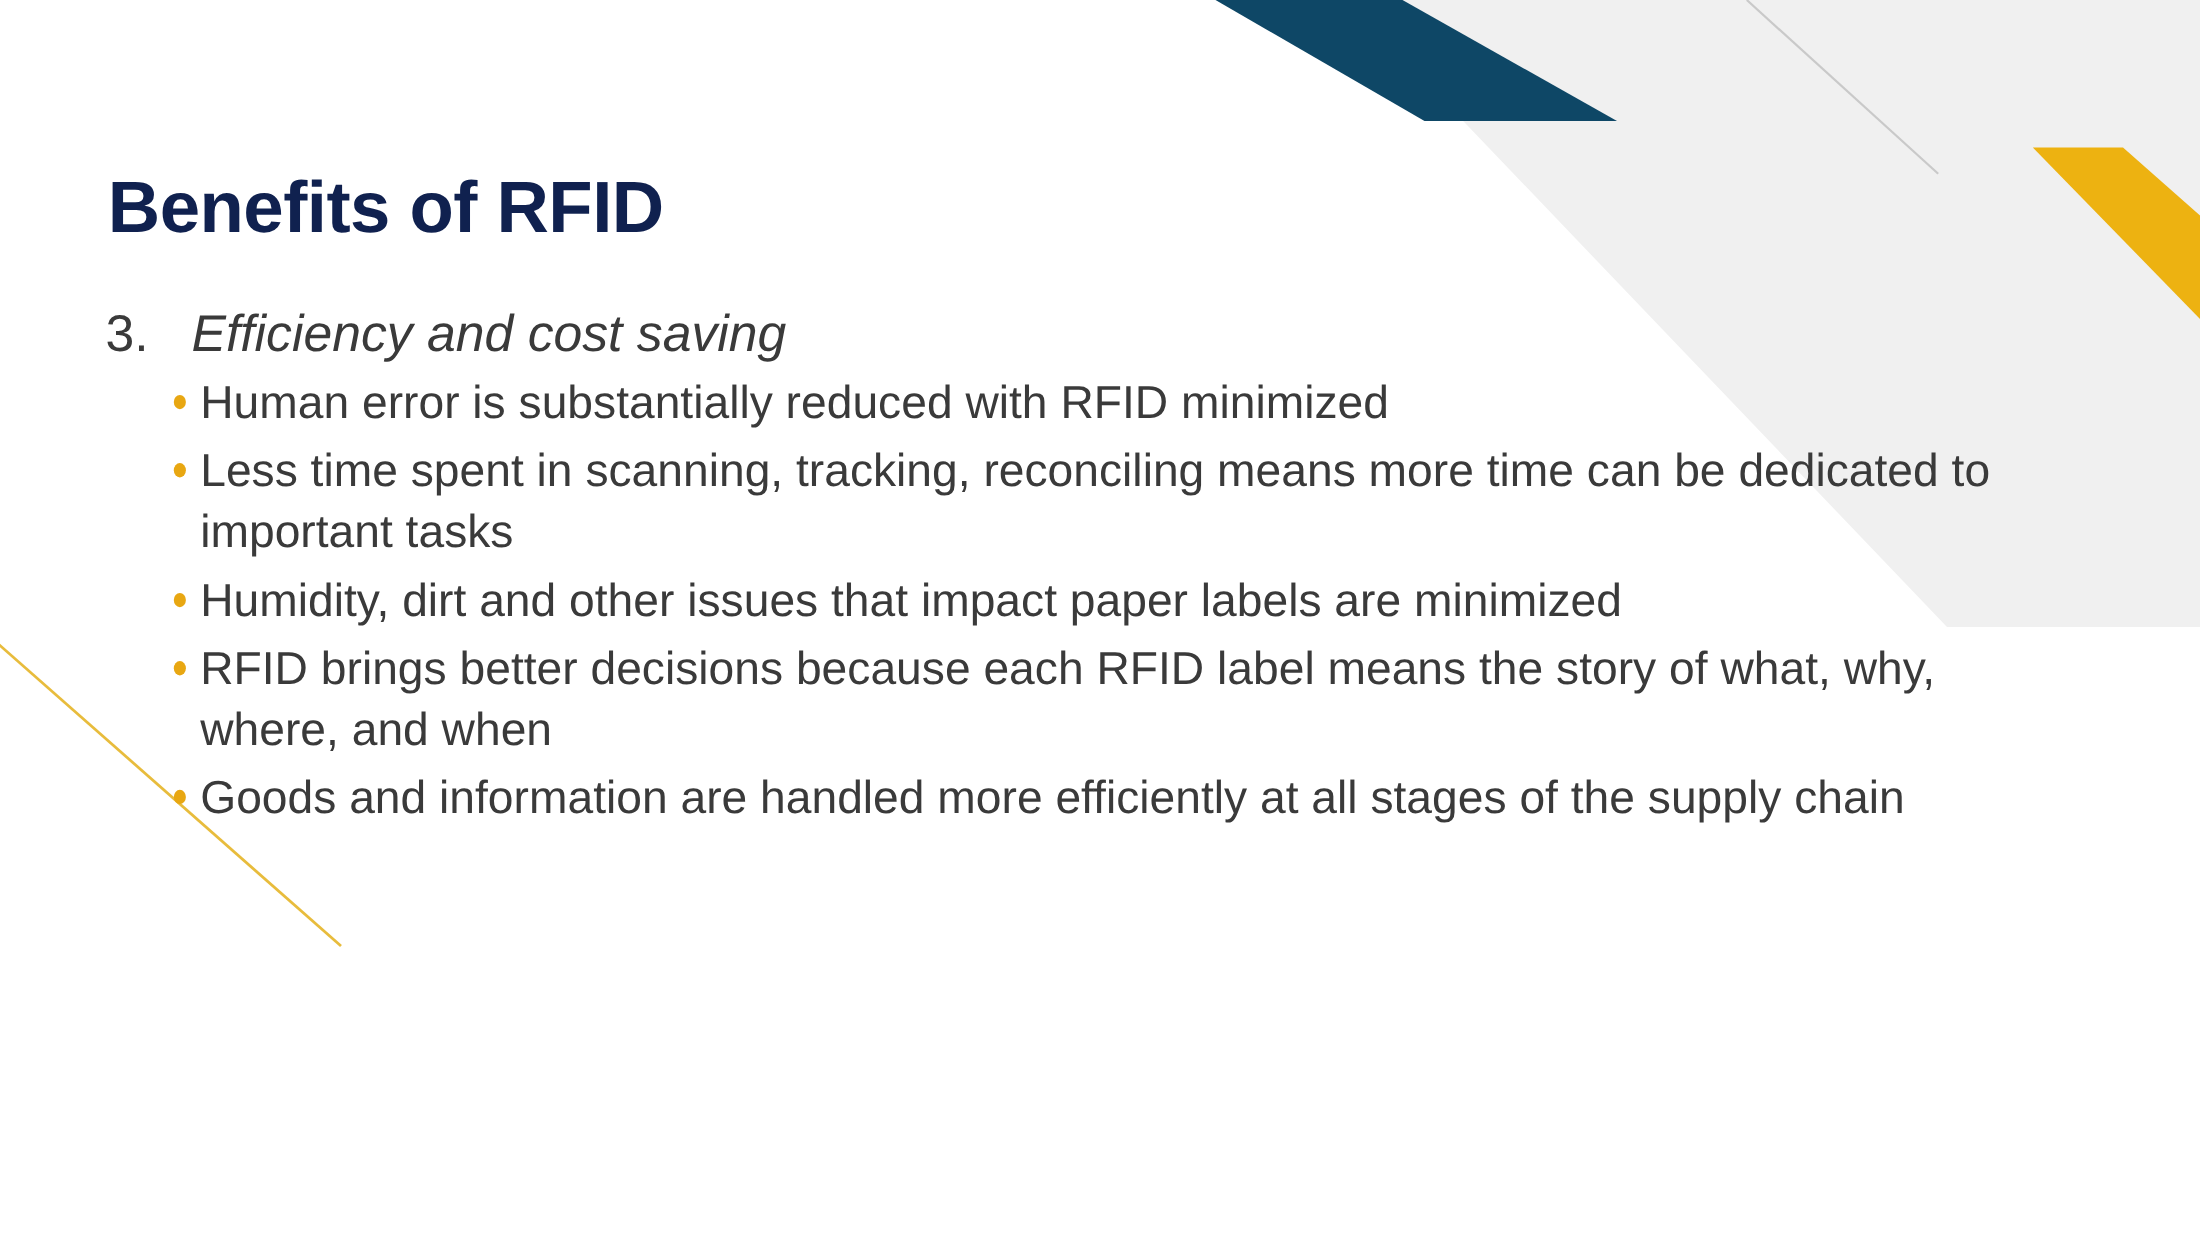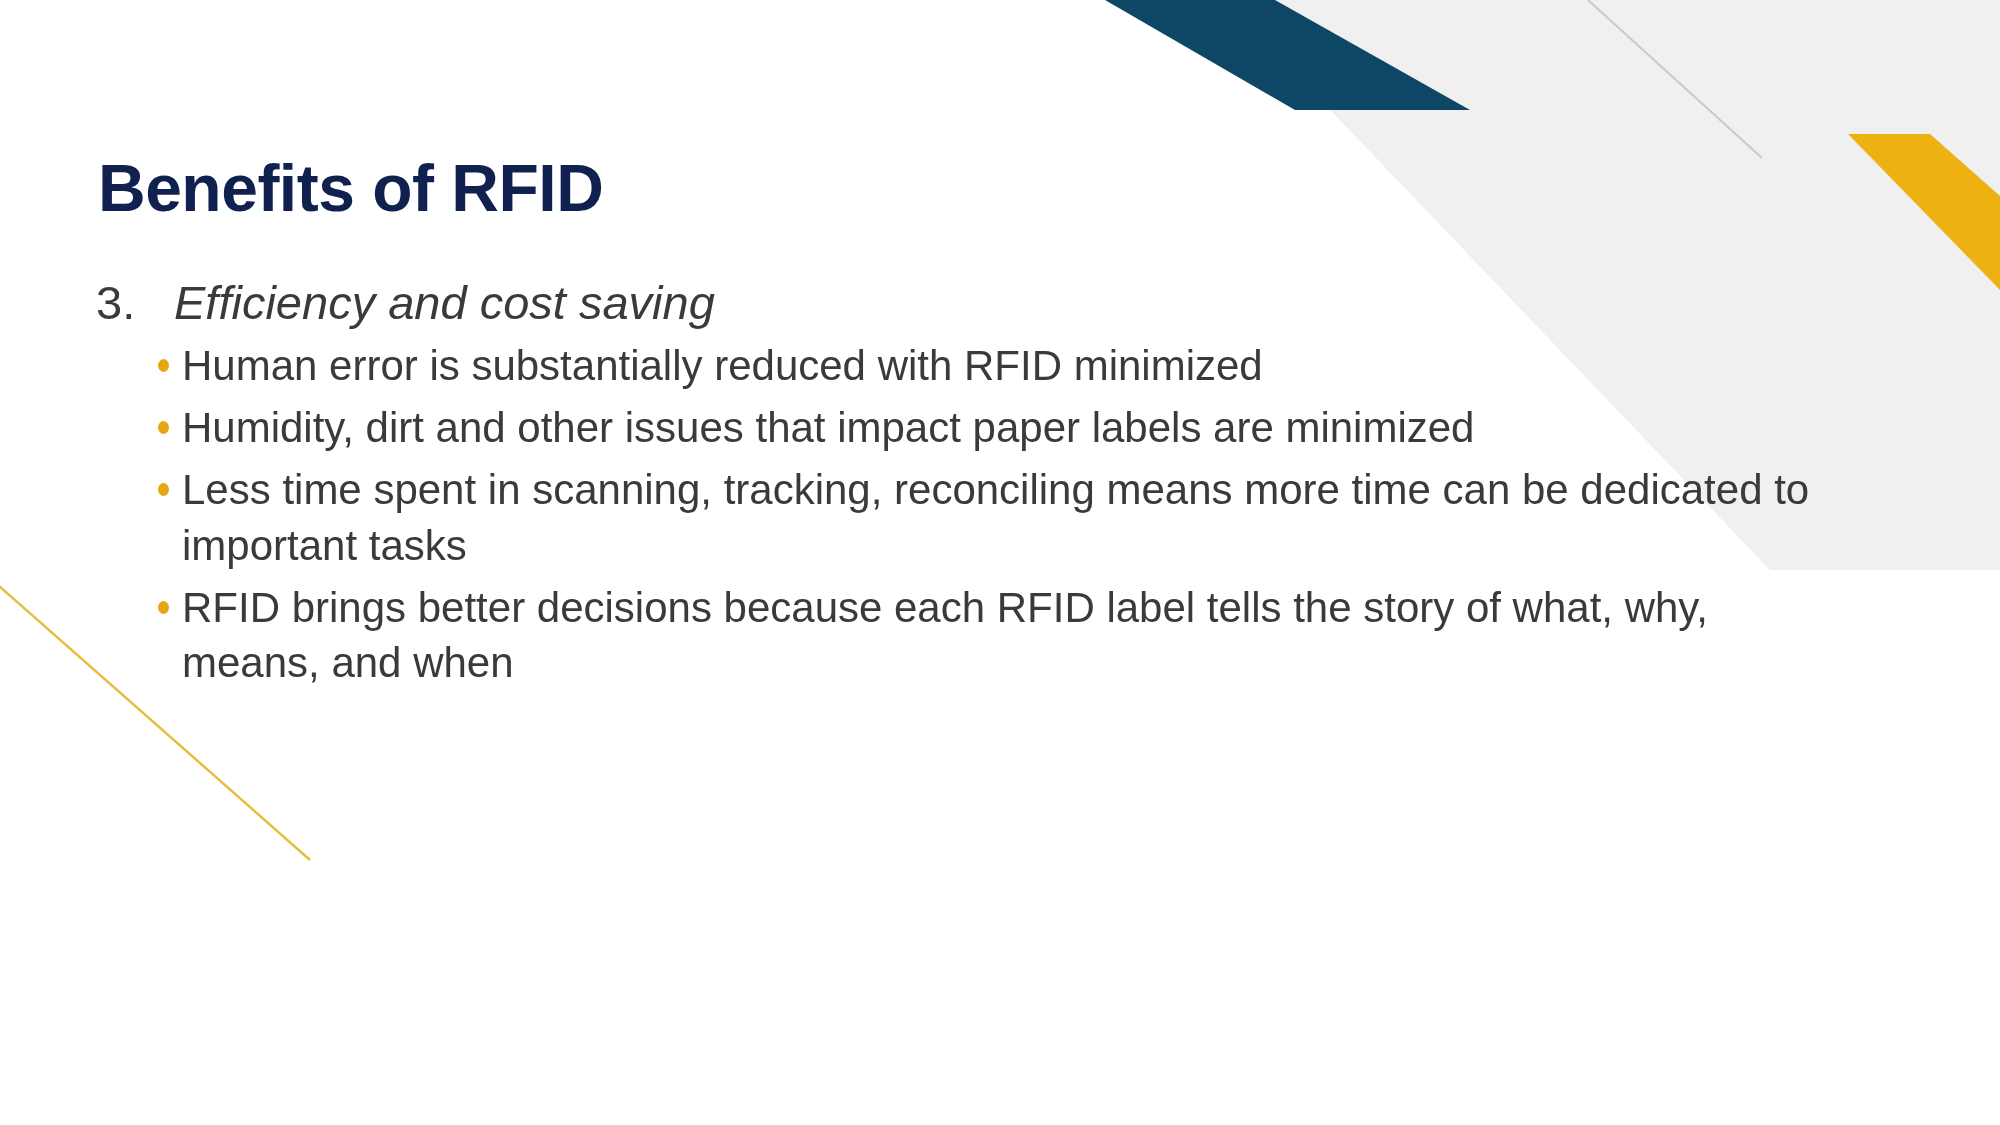--- a/index.html
+++ b/index.html
@@ -129,29 +129,33 @@
 
     <div class="bullets">
 
       <div class="bullet-item">
         <span class="bullet-dot"></span>
         <span class="bullet-text">Human error is substantially reduced with RFID minimized</span>
       </div>
 
       <div class="bullet-item">
         <span class="bullet-dot"></span>
+        <span class="bullet-text">Less time spent in scanning, tracking, reconciling means more time can be dedicated to important tasks</span>
+      </div>
+
+      <div class="bullet-item">
+        <span class="bullet-dot"></span>
         <span class="bullet-text">Humidity, dirt and other issues that impact paper labels are minimized</span>
       </div>
 
       <div class="bullet-item">
         <span class="bullet-dot"></span>
-        <span class="bullet-text">Less time spent in scanning, tracking, reconciling means more time can be dedicated to important tasks</span>
+        <span class="bullet-text">RFID brings better decisions because each RFID label means the story of what, why, where, and when</span>
       </div>
 
       <div class="bullet-item">
         <span class="bullet-dot"></span>
-        <span class="bullet-text">RFID brings better decisions because each RFID label tells the story of what, why, means, and when</span>
+        <span class="bullet-text">Goods and information are handled more efficiently at all stages of the supply chain</span>
       </div>
-
 
     </div>
   </div>
 </div>
 
 </body></html>

